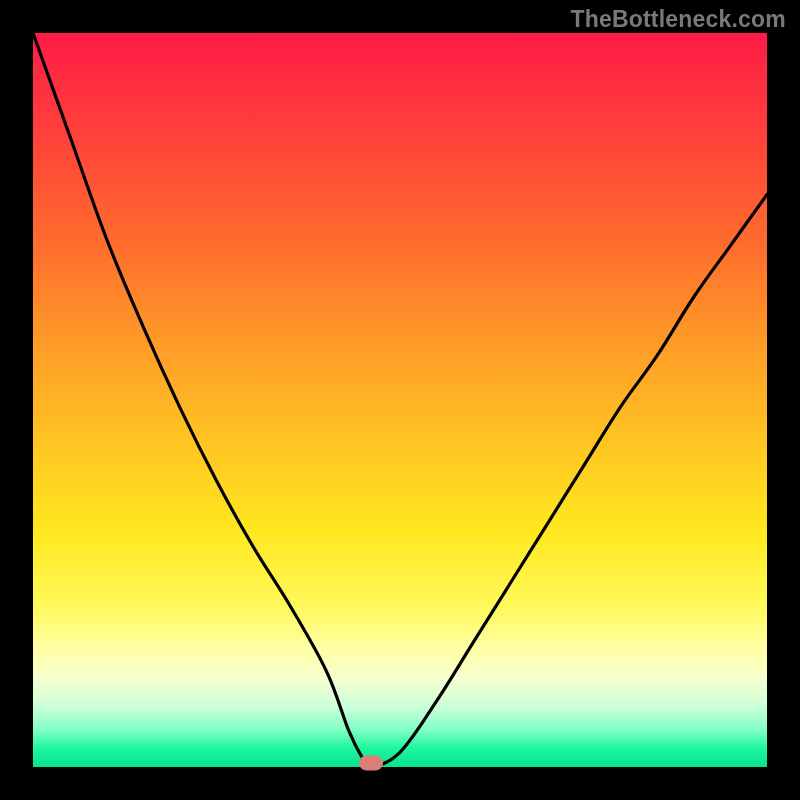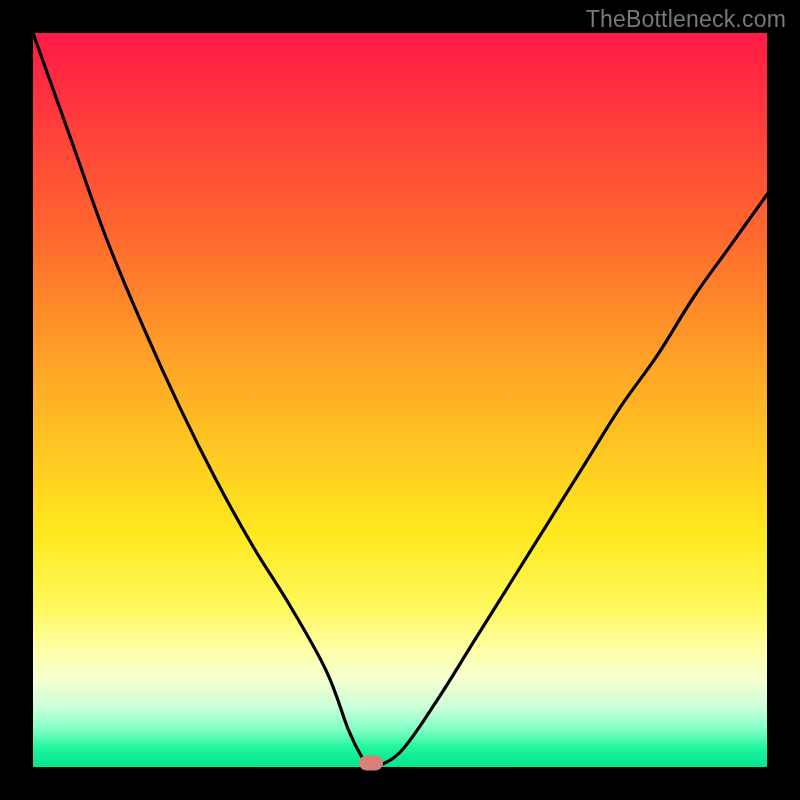--- a/index.html
+++ b/index.html
@@ -39,21 +39,21 @@
       #1cf59c 97.5%,
       #06e48f 100%
     );
   }
   .attribution {
     position: absolute;
     top: 6px;
     right: 14px;
     color: #797979;
     font-size: 23px;
-    font-weight: 400;
+    font-weight: 700;
     letter-spacing: 0.2px;
     user-select: none;
   }
   svg.curve {
     position: absolute;
     left: 0;
     top: 0;
     width: 734px;
     height: 734px;
     overflow: visible;

